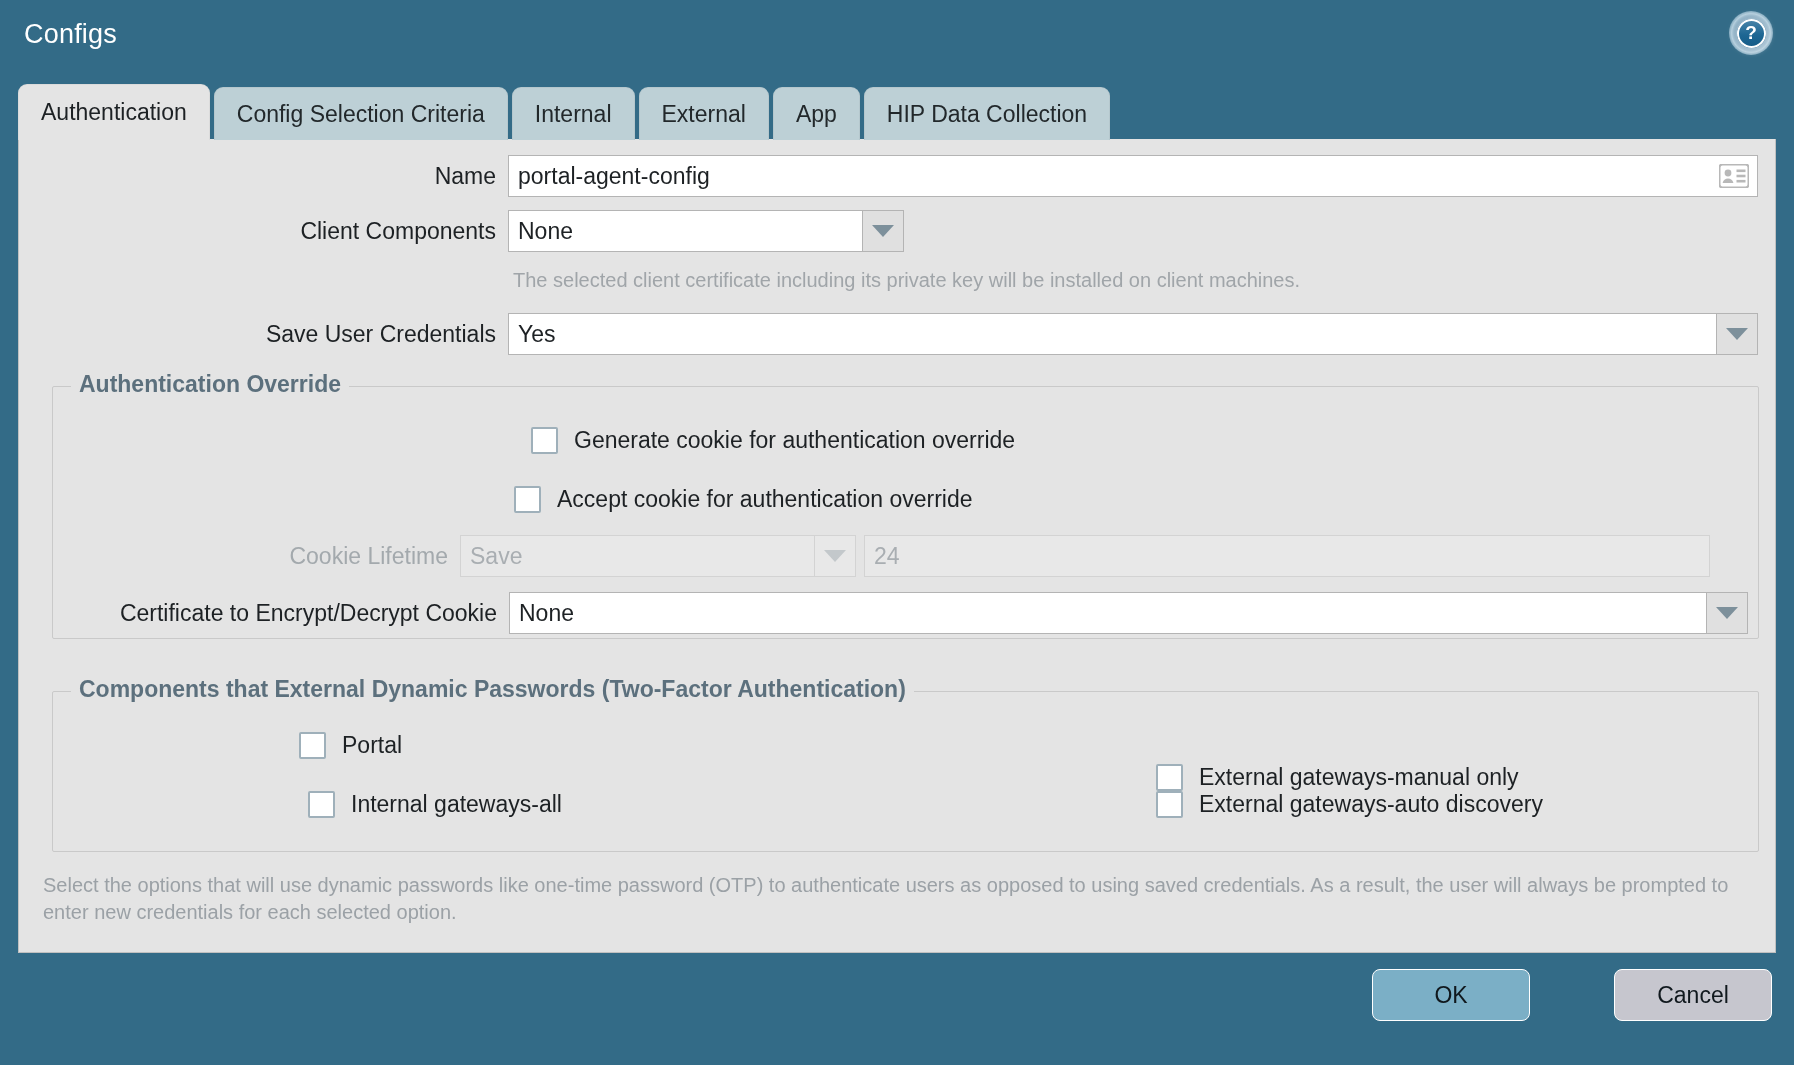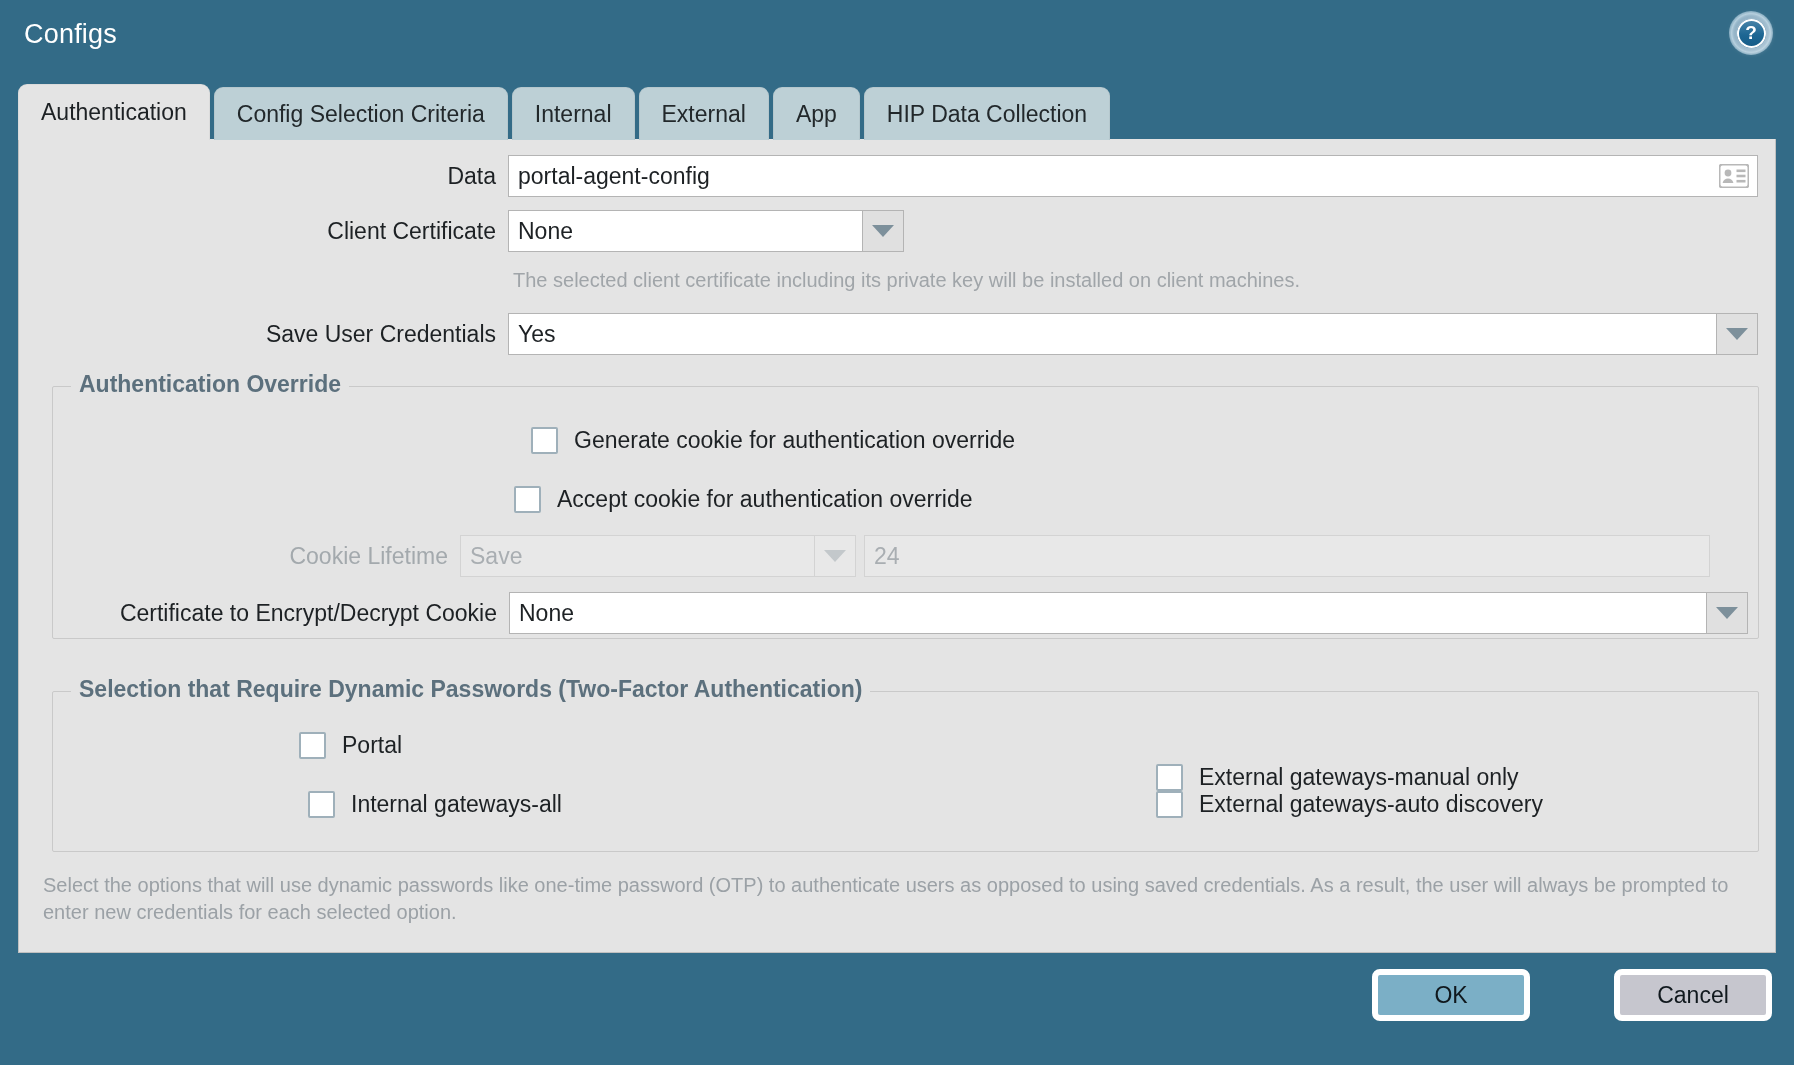--- a/index.html
+++ b/index.html
@@ -237,21 +237,21 @@
   
   .footer {
     position: absolute;
     left: 0; bottom: 0;
     width: 1794px; height: 112px;
   }
   .btn {
     position: absolute;
     height: 52px;
     border-radius: 8px;
-    border: 6px solid #ffffff;
+    border: 1px solid #ffffff;
     display: flex;
     align-items: center;
     justify-content: center;
     font-size: 23px;
     color: #10181d;
     cursor: pointer;
   }
   .btn.ok { background: #7bafc6; width: 158px; right: 264px; top: 16px; }
   .btn.cancel { background: #c6c6ce; width: 158px; right: 22px; top: 16px; }
 </style>
@@ -284,38 +284,38 @@
       <span>App</span>
     </div>
     <div class="tab">
       <span>HIP Data Collection</span>
     </div>
   </div>
 
   <div class="panel">
 
     <div class="row" style="left:0; top:16px; width:1740px;">
-      <div class="flabel" style="width:477px;">Data</div>
+      <div class="flabel" style="width:477px;">Name</div>
       <div class="textbox" style="margin-left:12px; width:1250px;">
         <span>portal-agent-config</span>
         <span class="idcard-icon">
           <svg viewBox="0 0 30 24" width="30" height="24" aria-hidden="true">
             <rect x="0.5" y="0.5" width="29" height="23" rx="3" fill="none" stroke="#b8b8b8" stroke-width="2"></rect>
             <circle cx="9" cy="9" r="3.4" fill="#b8b8b8"></circle>
             <path d="M3.6 19c0.6-3.1 2.7-4.6 5.4-4.6s4.8 1.5 5.4 4.6z" fill="#b8b8b8"></path>
             <rect x="17.5" y="5.5" width="9" height="2.6" fill="#b8b8b8"></rect>
             <rect x="17.5" y="10.7" width="9" height="2.6" fill="#b8b8b8"></rect>
             <rect x="17.5" y="15.9" width="9" height="2.6" fill="#b8b8b8"></rect>
           </svg>
         </span>
       </div>
     </div>
 
     <div class="row" style="left:0; top:71px; width:1740px;">
-      <div class="flabel" style="width:477px;">Client Certificate</div>
+      <div class="flabel" style="width:477px;">Client Components</div>
       <div class="combo" style="margin-left:12px; width:396px;">
         <div class="field">None</div>
         <div class="arrowbtn">
             <span class="caret"></span>
           </div>
       </div>
     </div>
 
     <div class="hint" style="left:494px; top:130px;">The selected client certificate including its private key will be installed on client machines.</div>
 
@@ -360,21 +360,21 @@
         <div class="combo" style="margin-left:12px; width:1239px;">
           <div class="field">None</div>
           <div class="arrowbtn">
               <span class="caret"></span>
             </div>
         </div>
       </div>
     </div>
 
     <div class="fieldset" style="left:33px; top:552px; width:1707px; height:161px;">
-      <div class="legend">Selection that Require Dynamic Passwords (Two-Factor Authentication)</div>
+      <div class="legend">Components that External Dynamic Passwords (Two-Factor Authentication)</div>
 
       <div class="cbrow" style="left:246px; top:40px;">
         <span class="cbox"></span>
         <span class="cblabel">Portal</span>
       </div>
 
       <div class="cbrow" style="left:255px; top:99px;">
         <span class="cbox"></span>
         <span class="cblabel">Internal gateways-all</span>
       </div>

